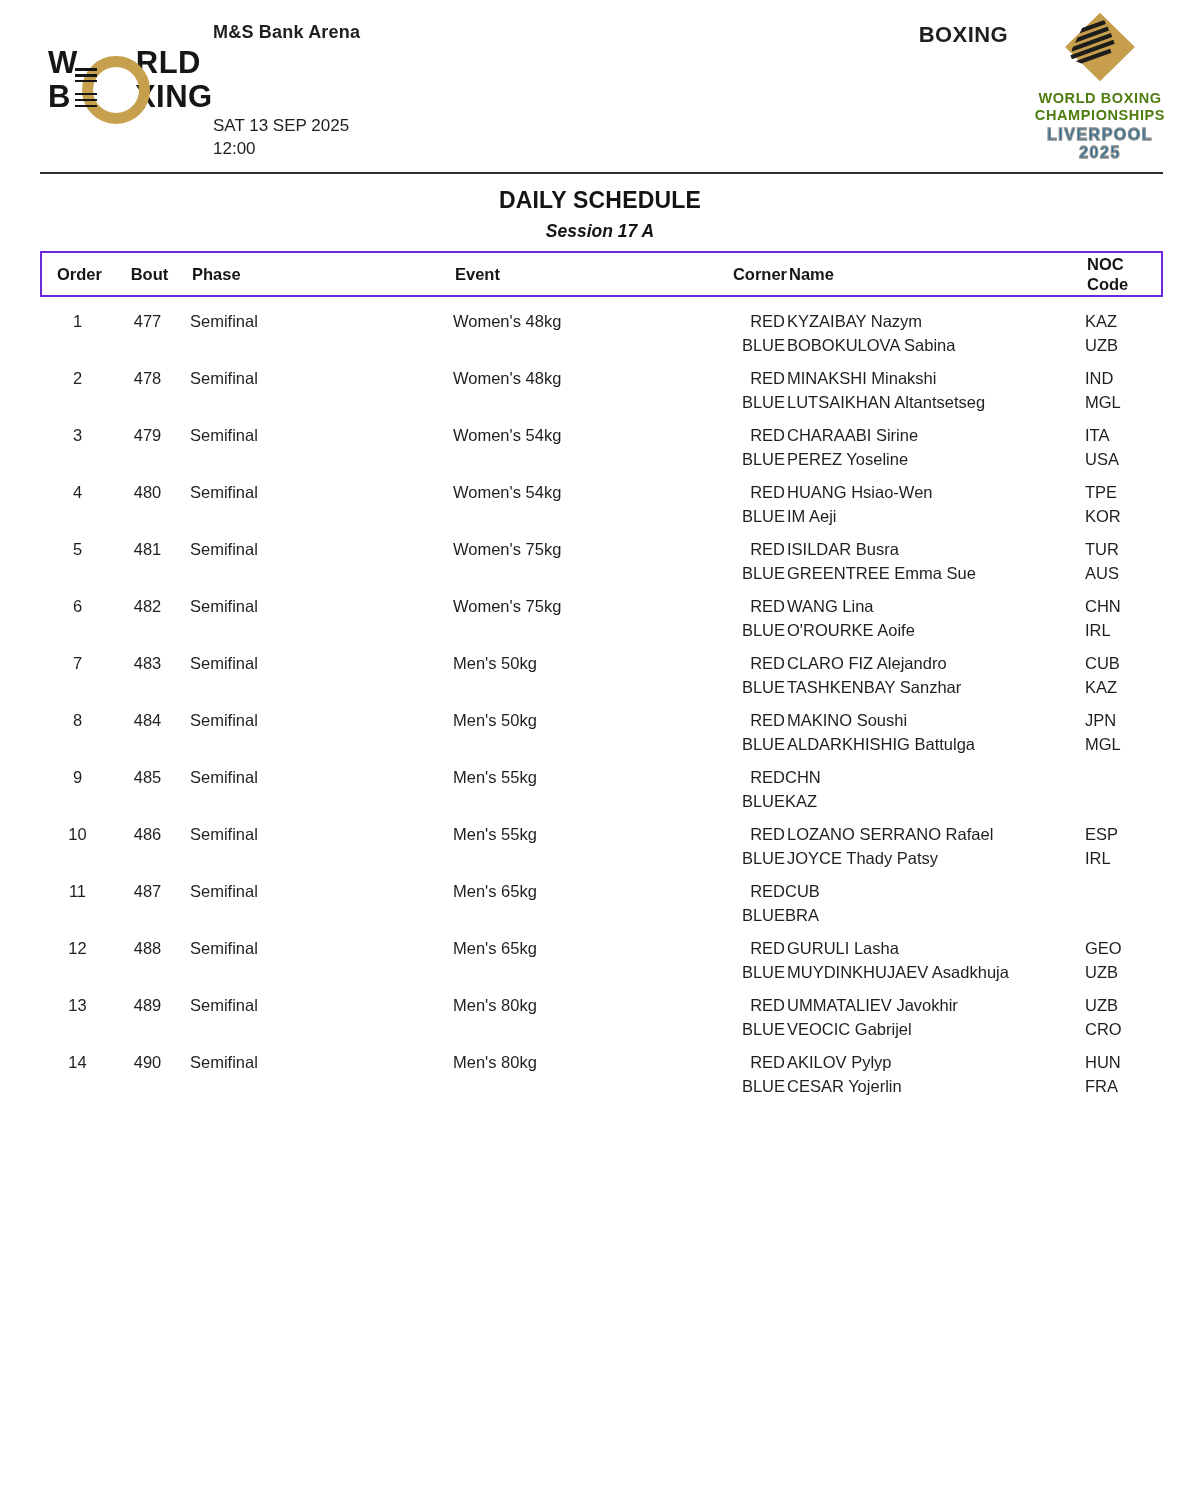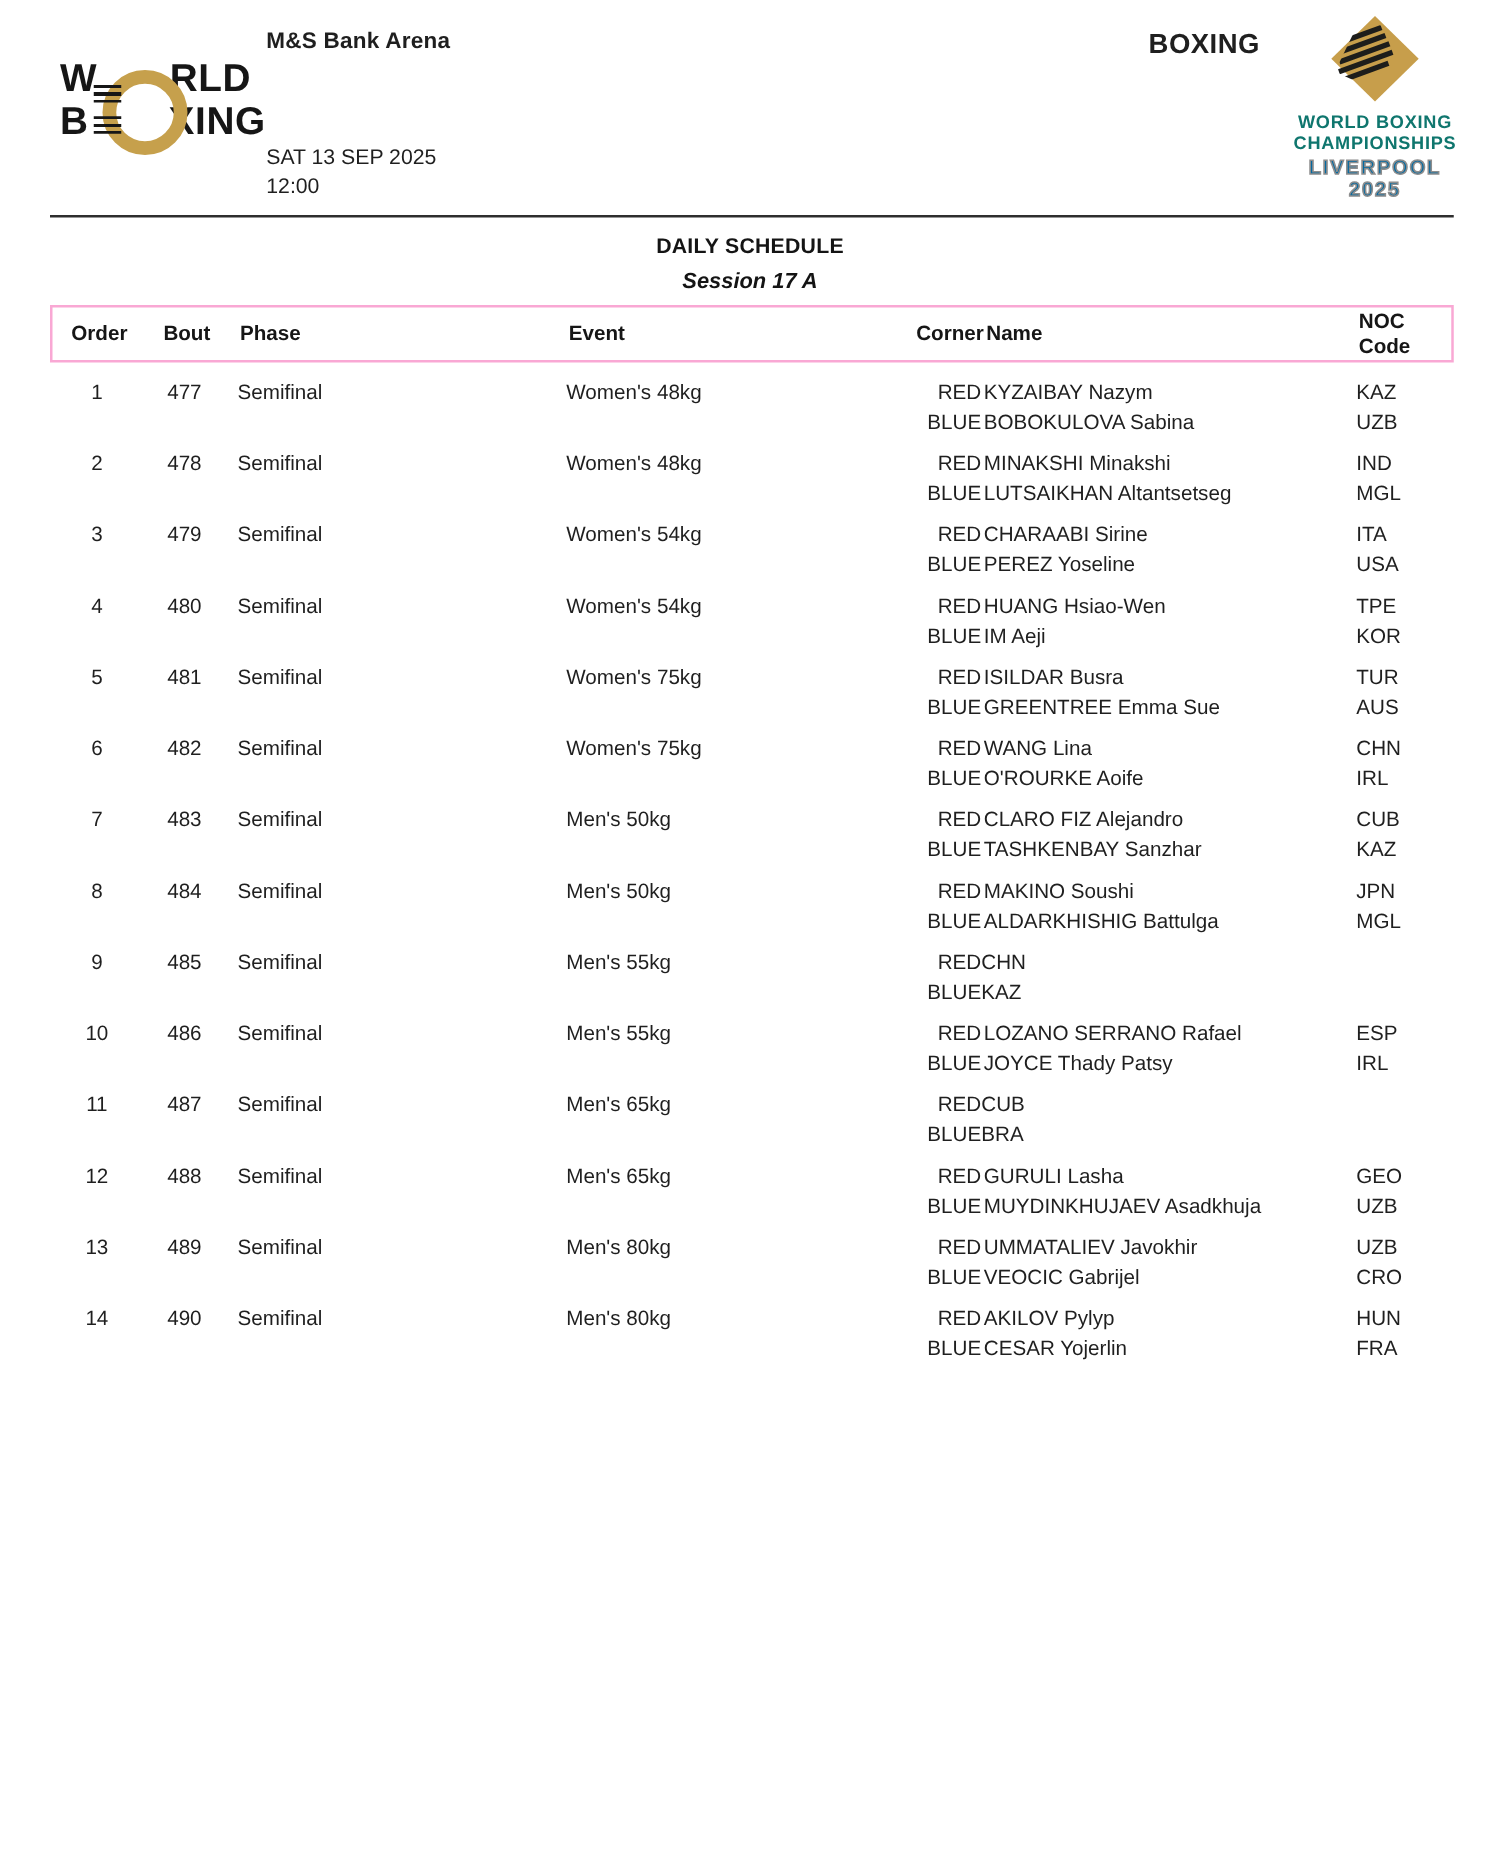--- a/index.html
+++ b/index.html
@@ -43,48 +43,48 @@
     position: absolute; left: 27px; width: 22px; height: 14px;
     background: repeating-linear-gradient(to bottom, #161616 0 2.5px, transparent 2.5px 6px);
   }
   .wb-hatch.h1 { top: 22px; }
   .wb-hatch.h2 { top: 47px; }
 
   
   .champ-logo { position: absolute; left: 1028px; top: 12px; width: 144px; text-align: center; }
   .champ-logo svg { display: block; margin: 0 auto 8px auto; }
   .champ-t1 {
-    font-size: 14.5px; font-weight: bold; color: #0f766e;
+    font-size: 14.5px; font-weight: bold; color: #4d7c0f;
     letter-spacing: 0.6px; line-height: 17px; white-space: nowrap;
   }
   .champ-city {
     font-size: 16px; font-weight: bold; letter-spacing: 1.5px; line-height: 18px;
     color: #0369a1; -webkit-text-stroke: 1.3px #8d8d8d; margin-top: 2px; white-space: nowrap;
   }
   .champ-year { margin-top: 0; }
 
   .rule { margin: 0 37px 0 40px; border-top: 2.5px solid #2e2e2e; }
 
   .title {
-    text-align: center; font-size: 17px; font-weight: bold;
+    text-align: center; font-size: 23px; font-weight: bold;
     margin-top: 13px; letter-spacing: 0.2px; color: #141414;
   }
   .session {
     text-align: center; font-size: 17.5px; font-weight: bold;
     margin-top: 7px; margin-bottom: 9px; color: #141414; font-style: italic;
   }
 
   
   .grid {
     display: grid;
     grid-template-columns: 75px 65px 270px 245px 90px 300px 1fr;
   }
   .thead {
     margin: 0 37px 0 40px;
-    border: 2px solid #f9a8d4;
+    border: 2px solid #6d28d9;
     min-height: 46px;
     align-items: center;
     font-weight: bold; font-size: 16.5px; color: #161616;
     box-sizing: border-box;
   }
   .tbody { margin: 0 37px 0 40px; padding-top: 12px; font-size: 16.5px; }
   .trow { margin-bottom: 9px; line-height: 24px; }
   .c-order { text-align: center; }
   .c-bout  { text-align: center; }
   .c-phase { padding-left: 10px; }

